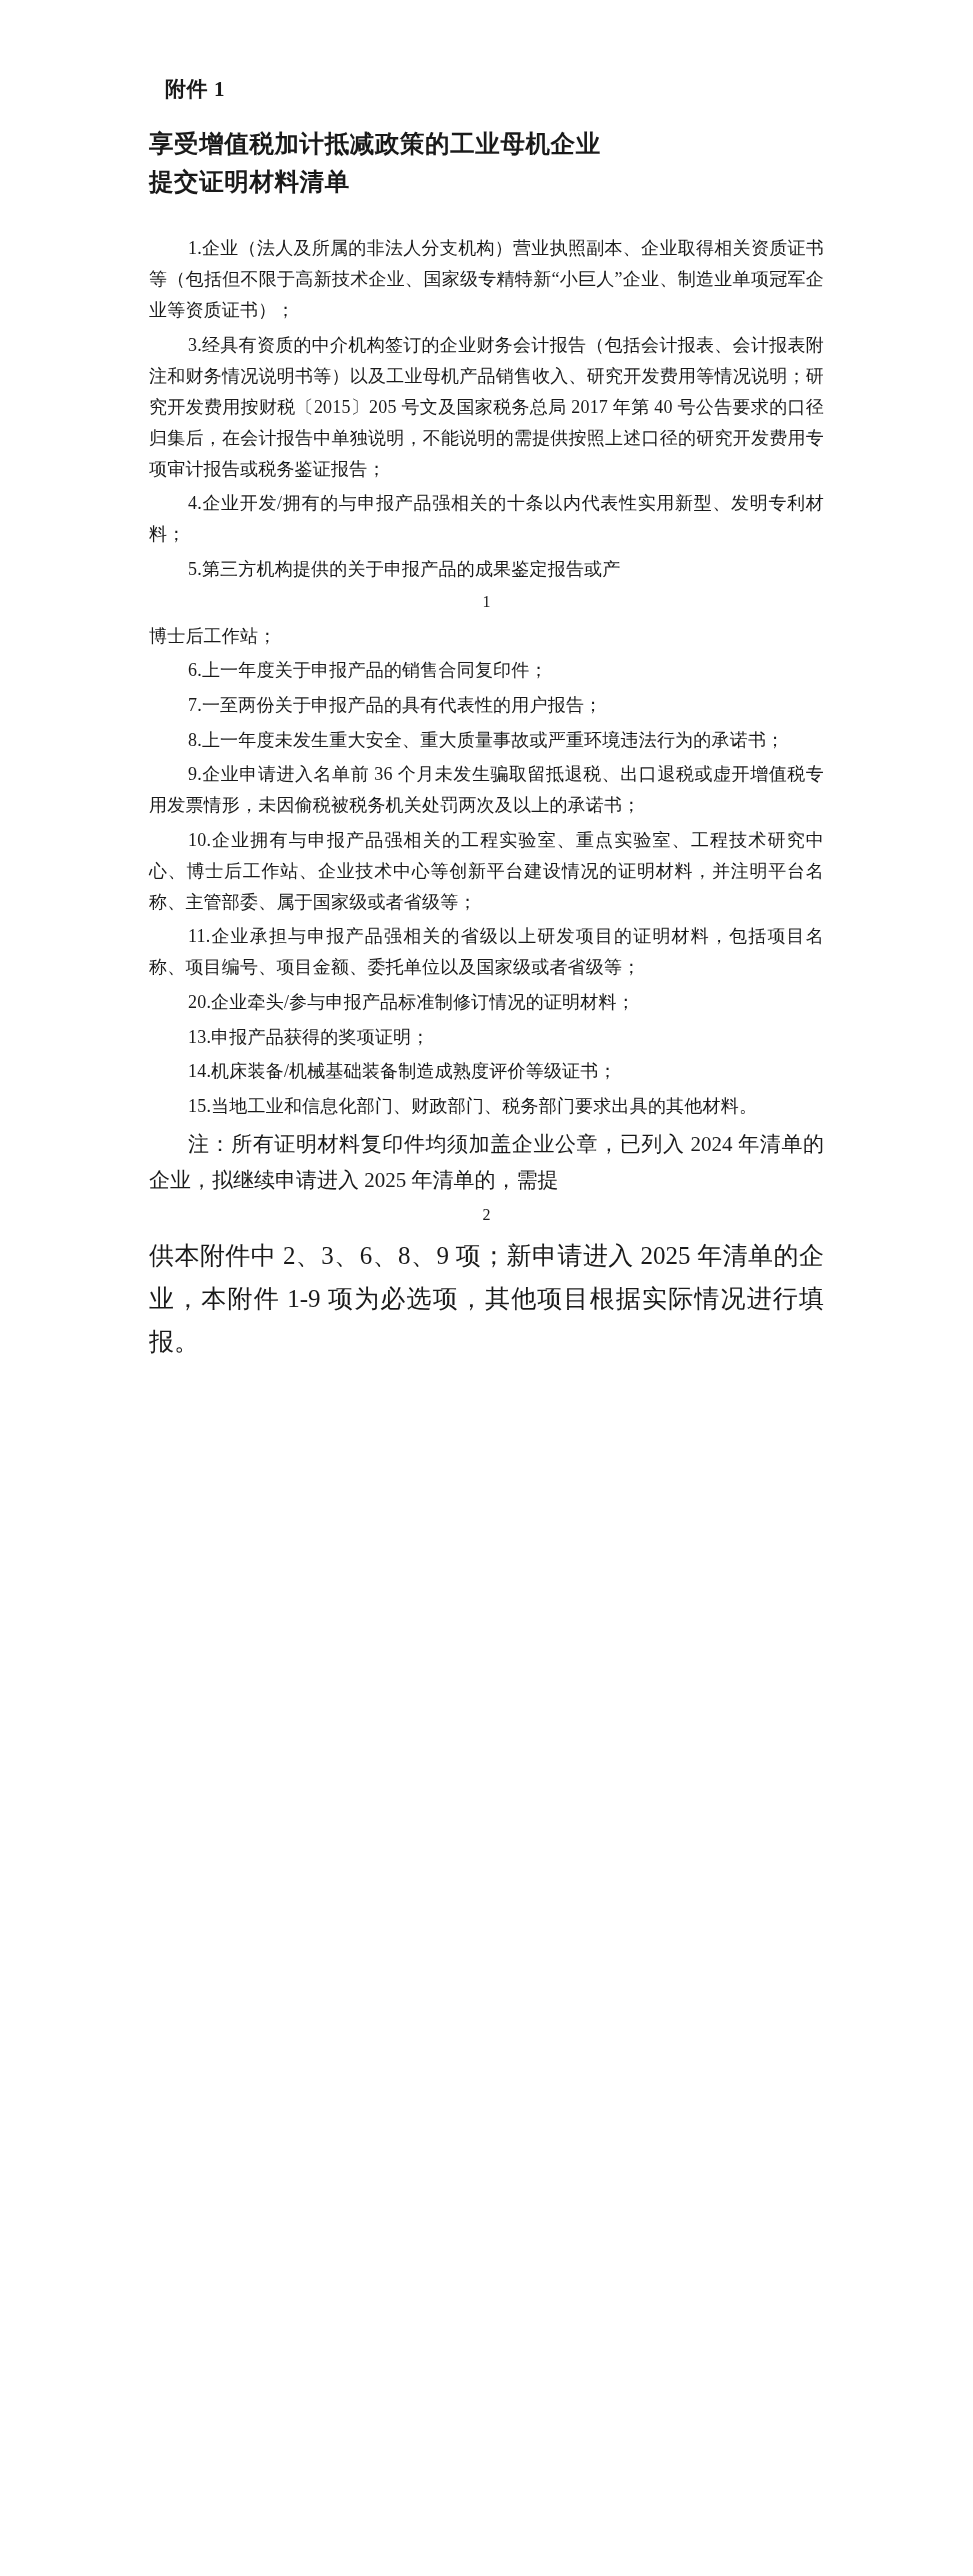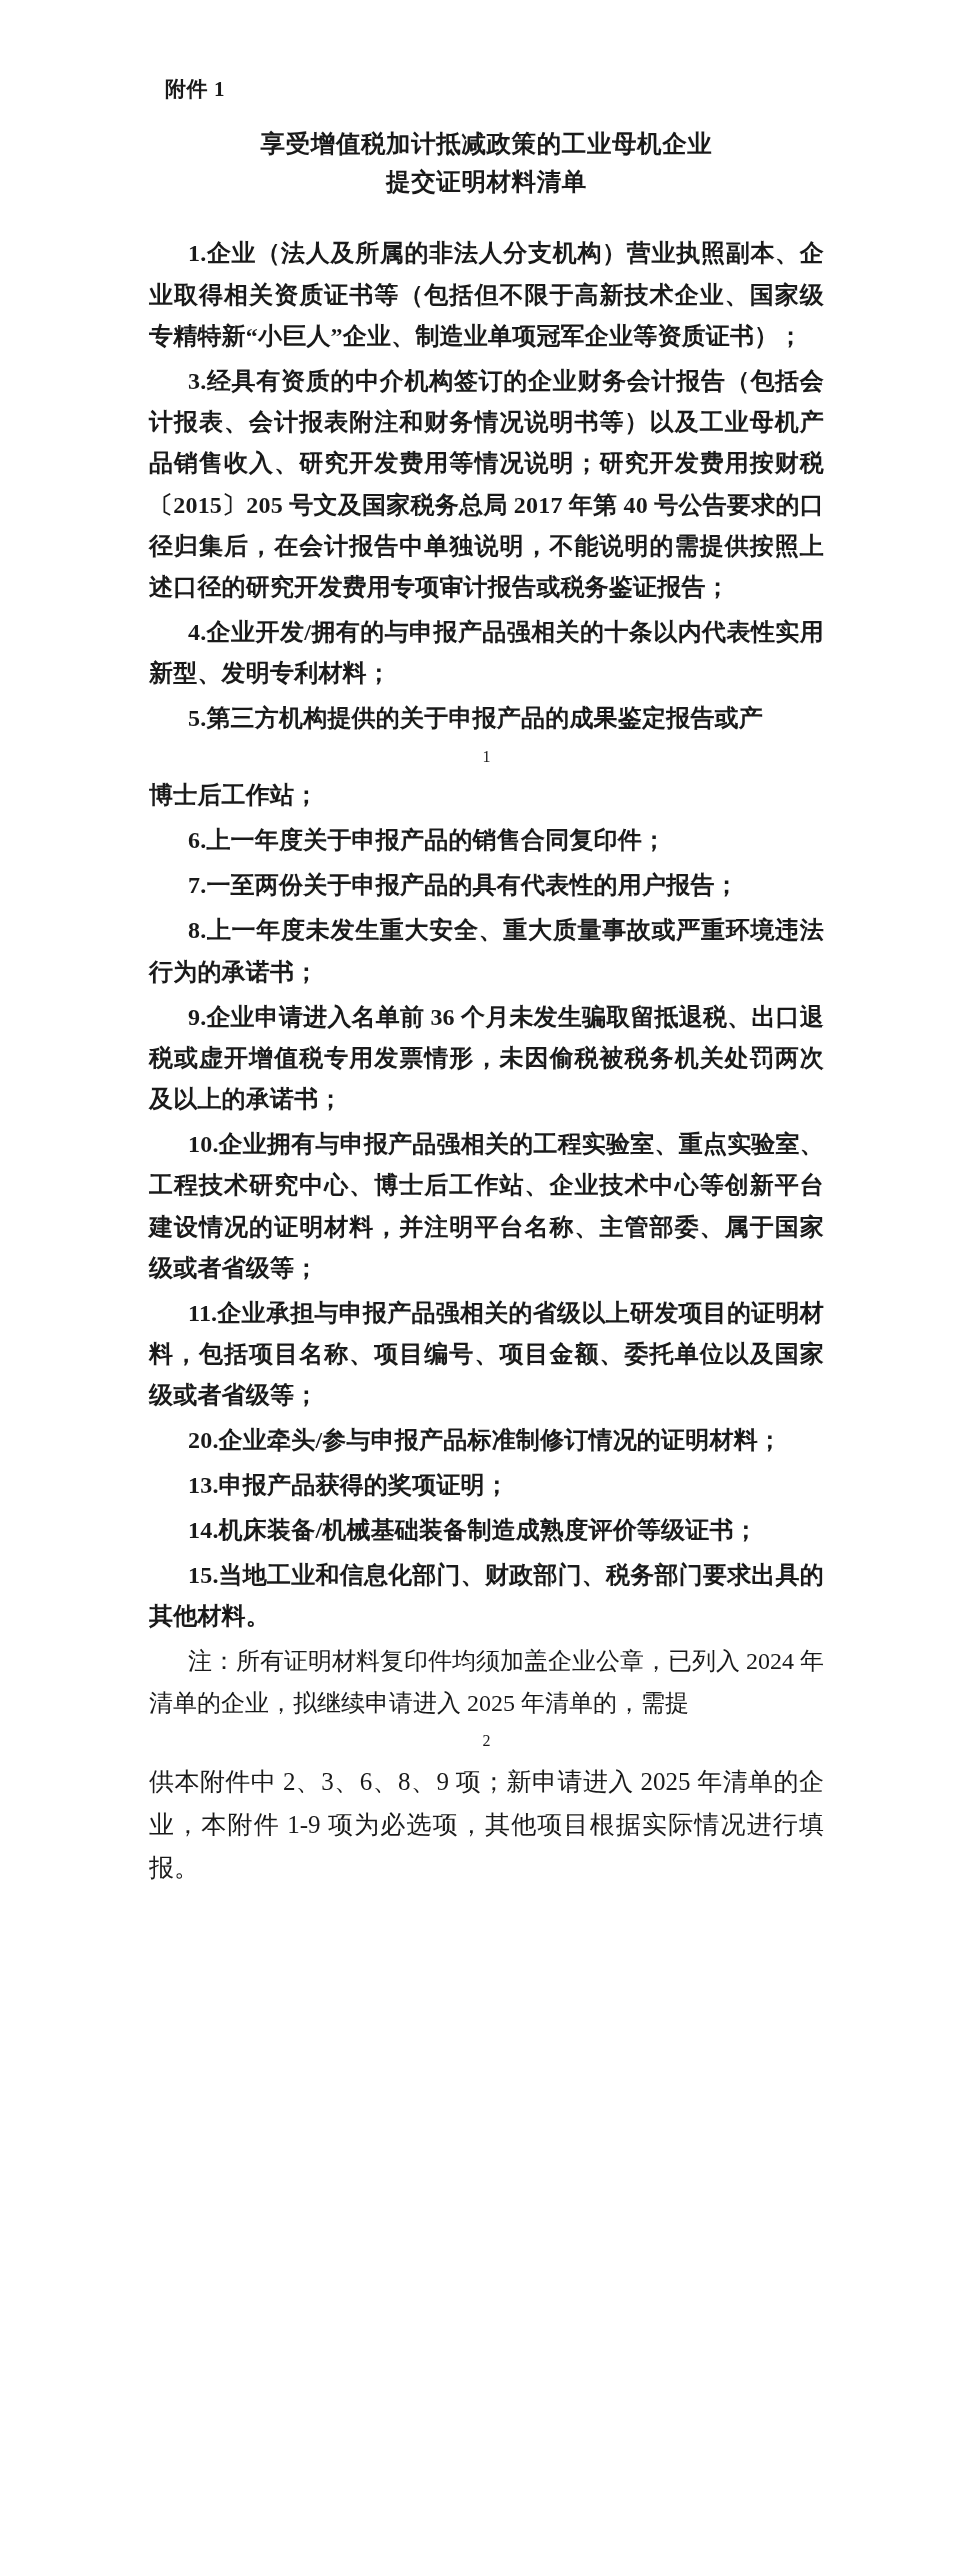--- a/index.html
+++ b/index.html
@@ -25,55 +25,53 @@
     box-sizing: border-box;
   }
   .attach-label {
     font-size: 21px;
     font-weight: bold;
     letter-spacing: 0.6px;
     margin: 0 0 0 16px;
     line-height: 1.4;
   }
   .doc-title {
-    text-align: center;
     font-size: 24.5px;
     font-weight: bold;
     line-height: 1.55;
     margin: 21px 0 0 0;
     letter-spacing: 0.6px;
   }
   .doc-title .line2 {
     display: block;
   }
   .body-block {
     margin-top: 32px;
   }
   p.para {
-    font-size: 24px;
+    font-size: 18px;
     line-height: 1.72;
     margin: 0 0 3.7px 0;
     text-align: justify;
     text-justify: inter-ideograph;
     text-indent: 39px;
     letter-spacing: 0.2px;
-    font-weight: bold;
   }
   p.para.no-indent {
     text-indent: 0;
   }
   .pagenum {
     text-align: center;
     font-size: 16px;
     margin: 6.1px 0 7.4px 0;
     line-height: 1.4;
     color: #1a1a1a;
   }
   .note {
-    font-size: 24px;
+    font-size: 21px;
     line-height: 1.72;
     text-indent: 39px;
     text-align: justify;
     margin: 0 0 3.7px 0;
   }
   .tail {
     font-size: 25px;
     line-height: 1.72;
     text-align: justify;
     margin: 0 0 3.7px 0;

